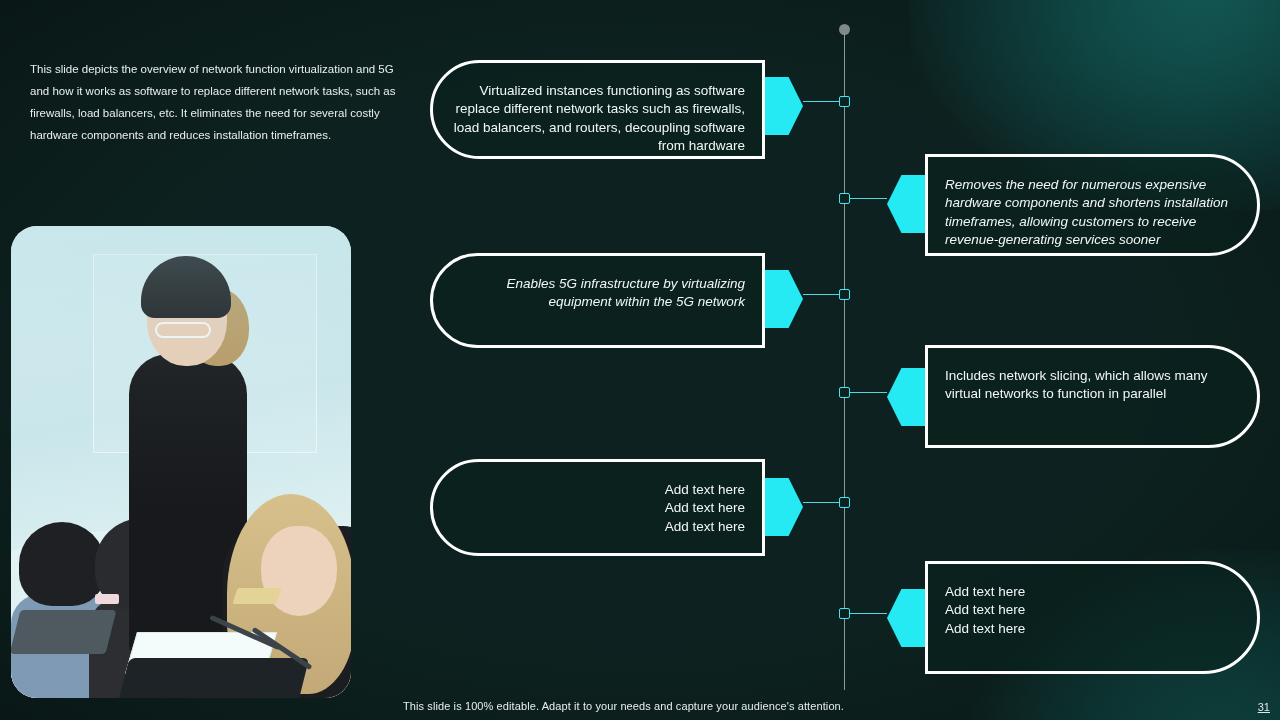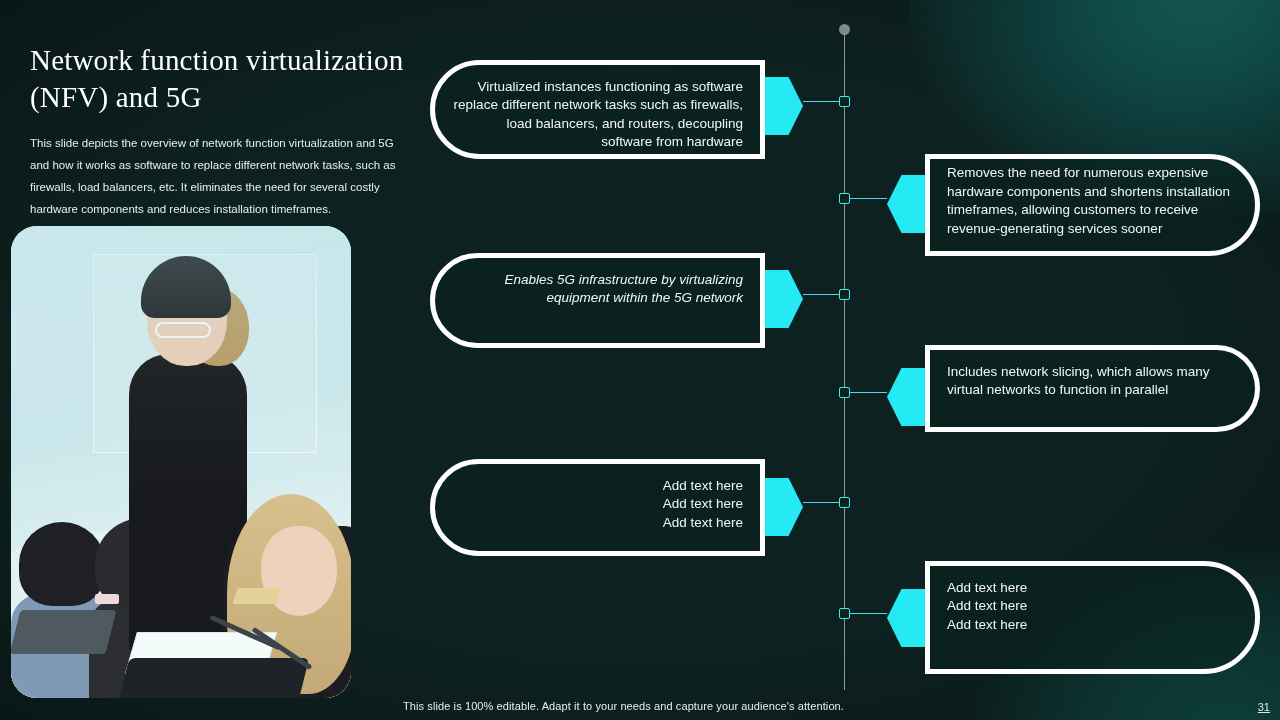--- a/index.html
+++ b/index.html
@@ -122,24 +122,24 @@
   .tl-node {
     position:absolute; width:11px; height:11px;
     border:1.4px solid #3fe9f0; background:#0d2220; border-radius:2px;
     left:839px;
   }
   .tl-connector { position:absolute; height:1px; background:#4fd9df; }
 
   
   .node-box {
     position:absolute;
-    border:5px solid #ffffff;
+    border:3px solid #ffffff;
     background:rgba(10,32,30,0.55);
     display:flex;
-    padding:13px 17px;
+    padding:19px 17px;
   }
   .node-box.left  { border-radius:70px 0 0 70px; justify-content:flex-end; text-align:right; }
   .node-box.right { border-radius:0 70px 70px 0; justify-content:flex-start; text-align:left; }
   .node-box .txt {
     font-size:13.5px; line-height:18.4px; color:#f2f7f7;
   }
   .node-box.left .txt  { max-width:296px; }
   .node-box.right .txt { max-width:292px; }
 
   
@@ -160,21 +160,20 @@
   }
 </style>
 </head>
 <body>
 
 <div id="bg-glow-tr"></div>
 <div id="bg-glow-br"></div>
 <div id="bg-vignette"></div>
 
 <div id="left-col">
-  <h1 id="page-title">Network function virtualization (NFV) and 5G</h1>
   <p id="page-subtitle">This slide depicts the overview of network function virtualization and 5G and how it works as software to replace different network tasks, such as firewalls, load balancers, etc. It eliminates the need for several costly hardware components and reduces installation timeframes.</p>
 </div>
 
 <div id="hero-photo">
   <div class="sky"></div>
   <div class="whiteboard"></div>
   <div class="table-top"></div>
 
   <div class="p-fig" id="fig-l1">
     <div class="body"></div>
@@ -212,33 +211,33 @@
 <div id="timeline-axis"></div>
 
 <div id="timeline-nodes">
     <div class="tl-node" style="top: 96px;"></div>
     <div class="node-box left" style="top: 60px; height: 99px; left: 430px; width: 335px; align-items: flex-start;">
       <div class="txt">Virtualized instances functioning as software replace different network tasks such as firewalls, load balancers, and routers, decoupling software from hardware</div>
     </div>
     <div class="arrow right-point" style="top: 77px; left: 765px;"></div>
     <div class="tl-connector" style="top: 101px; left: 803px; width: 36px;"></div>
     <div class="tl-node" style="top: 193px;"></div>
-    <div class="node-box right" style="top: 154px; height: 102px; left: 925px; width: 335px; align-items: flex-end;">
+    <div class="node-box right" style="top: 154px; height: 102px; left: 925px; width: 335px; align-items: flex-start; font-style: italic;">
       <div class="txt">Removes the need for numerous expensive hardware components and shortens installation timeframes, allowing customers to receive revenue-generating services sooner</div>
     </div>
     <div class="arrow left-point" style="top: 175px; left: 887px;"></div>
     <div class="tl-connector" style="top: 198px; left: 850px; width: 37px;"></div>
     <div class="tl-node" style="top: 289px;"></div>
     <div class="node-box left" style="top: 253px; height: 95px; left: 430px; width: 335px; align-items: flex-start; font-style: italic;">
       <div class="txt">Enables 5G infrastructure by virtualizing equipment within the 5G network</div>
     </div>
     <div class="arrow right-point" style="top: 270px; left: 765px;"></div>
     <div class="tl-connector" style="top: 294px; left: 803px; width: 36px;"></div>
     <div class="tl-node" style="top: 387px;"></div>
-    <div class="node-box right" style="top: 345px; height: 87px; left: 925px; width: 335px; align-items: flex-start;">
+    <div class="node-box right" style="top: 345px; height: 103px; left: 925px; width: 335px; align-items: flex-start;">
       <div class="txt">Includes network slicing, which allows many virtual networks to function in parallel</div>
     </div>
     <div class="arrow left-point" style="top: 368px; left: 887px;"></div>
     <div class="tl-connector" style="top: 392px; left: 850px; width: 37px;"></div>
     <div class="tl-node" style="top: 497px;"></div>
     <div class="node-box left" style="top: 459px; height: 97px; left: 430px; width: 335px; align-items: flex-start;">
       <div class="txt">Add text here<br>Add text here<br>Add text here</div>
     </div>
     <div class="arrow right-point" style="top: 478px; left: 765px;"></div>
     <div class="tl-connector" style="top: 502px; left: 803px; width: 36px;"></div>

